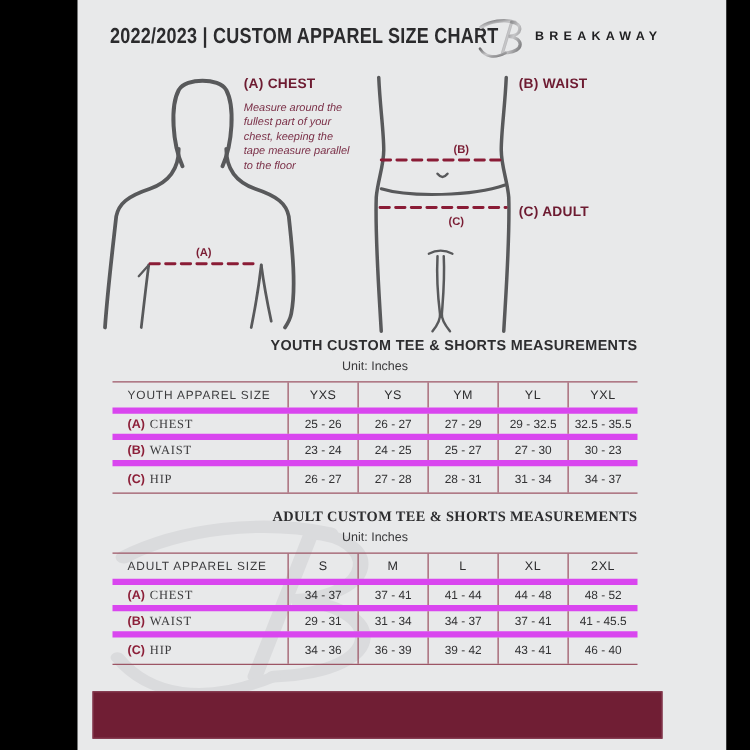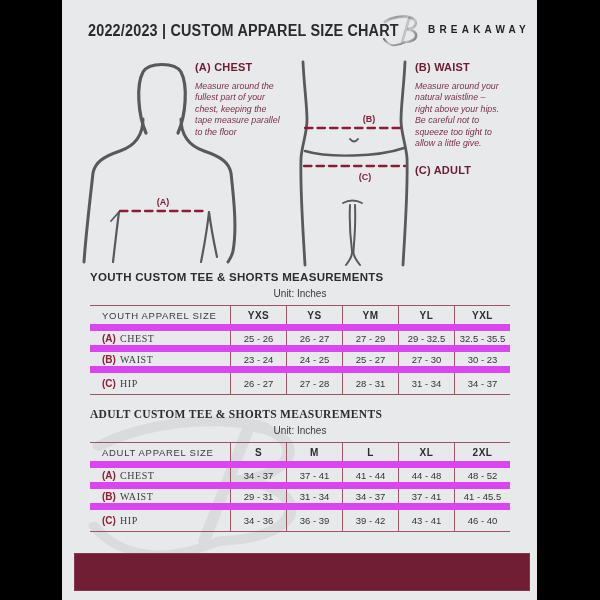--- a/index.html
+++ b/index.html
@@ -1,18 +1,18 @@
 <!DOCTYPE html>
 <html><head>
 <meta charset="utf-8">
 <style>
   html,body{margin:0;padding:0;}
   .frame{position:relative;width:600px;height:600px;background:#000;overflow:hidden;
          font-family:"Liberation Sans",sans-serif;}
-  .page{position:absolute;left:62px;top:0;width:475px;height:600px;background:#e8e9ea;overflow:hidden;}
+  .page{position:absolute;left:62px;top:0;width:519px;height:600px;background:#e8e9ea;overflow:hidden;}
 
   
   .hdr-title{position:absolute;left:26px;top:20px;font-size:15.5px;font-weight:bold;
              color:#2b2b2d;letter-spacing:.2px;transform:scale(.93,1.12);transform-origin:left top;
              white-space:nowrap;}
   .logo-svg{position:absolute;left:320px;top:12px;width:40px;height:36px;}
   .brand{position:absolute;left:366px;top:24px;font-size:10px;font-weight:bold;
          letter-spacing:4.2px;color:#1f1f21;white-space:nowrap;}
 
   
@@ -25,33 +25,33 @@
 
   
   .fig{position:absolute;}
   .fig-torso{left:8px;top:55px;width:180px;height:212px;}
   .fig-lower{left:226px;top:55px;width:145px;height:215px;}
   .fig path,.fig line{fill:none;stroke:#58595b;stroke-linecap:round;}
   .fig .dash{stroke:#8a1c36;stroke-width:2.3;stroke-dasharray:7.5 5;}
   .fig text{font-family:"Liberation Sans",sans-serif;font-size:9px;font-weight:bold;fill:#7a1c33;}
 
   
-  .tbl-title{position:absolute;left:28px;width:420px;text-align:left;font-size:11.5px;
+  .tbl-title{position:absolute;left:28px;width:420px;text-align:right;font-size:11.5px;
              font-weight:bold;color:#2d2d2f;letter-spacing:.3px;z-index:2;}
   .tbl-unit{position:absolute;left:28px;width:420px;text-align:center;font-size:10px;
             color:#3a3a3c;z-index:2;}
   .size-table{position:absolute;left:28px;width:420px;border-top:1.3px solid #9c5565;
               border-bottom:1.3px solid #9c5565;box-sizing:border-box;z-index:2;}
-  .trow{display:flex;height:21px;border-bottom:7px solid #d946ef;box-sizing:border-box;}
+  .trow{display:flex;height:21px;border-bottom:5px solid #d946ef;box-sizing:border-box;}
   .trow.hrow{height:25px;}
   .trow:last-child{border-bottom:none;}
   .cell{display:flex;align-items:center;justify-content:center;box-sizing:border-box;}
   .cell.label{width:140px;justify-content:flex-start;padding-left:12px;}
   .cell.data{flex:1;border-left:1px solid #9c5565;}
-  .col-h{font-size:10px;font-weight:bold;color:#2d2d2f;letter-spacing:.5px;}
+  .col-h{font-size:10px;font-weight:normal;color:#2d2d2f;letter-spacing:.5px;}
   .lbl-h{font-size:9.5px;color:#3b3b3d;letter-spacing:.7px;}
   .pfx{font-size:10px;font-weight:bold;color:#8c1f38;margin-right:4px;}
   .rlbl{font-size:10px;color:#3b3b3d;letter-spacing:.6px;font-family:Liberation Serif, serif;}
   .val{font-size:9.5px;color:#333335;}
 
   .y-title{top:271px;} .y-unit{top:288px;} .y-table{top:305px;}
   .a-title{top:408px;font-family:Liberation Serif, serif;} .a-unit{top:425px;} .a-table{top:442px;}
 
   
   .watermark{position:absolute;left:22px;top:400px;width:240px;height:168px;z-index:1;}
@@ -83,26 +83,20 @@
     </svg>
     <div class="brand">BREAKAWAY</div>
 
     <div class="inst-h h-a">(A) CHEST</div>
     <div class="inst-d d-a">Measure around the
 fullest part of your
 chest, keeping the
 tape measure parallel
 to the floor</div>
     <div class="inst-h h-b">(B) WAIST</div>
-    <div class="inst-d d-b">Measure around your
-natural waistline –
-right above your hips.
-Be careful not to
-squeeze too tight to
-allow a little give.</div>
     <div class="inst-h h-c">(C) ADULT</div>
 
     <svg class="fig fig-torso" viewBox="0 0 180 212">
       <path d="M 76 78 C 68 60 66 30 73 17 C 79 7 105 7 111 17 C 118 30 116 60 108 78" stroke-width="3.2"></path>
       <path d="M 73 64 C 73 78 67 90 50 96 C 32 102 25 108 23 118 C 20 145 16 178 14 207" stroke-width="3"></path>
       <path d="M 111 64 C 111 78 117 90 134 96 C 152 102 159 108 161 118 C 164 145 167 175 163 196 C 162 201 160 204 158 207" stroke-width="3"></path>
       <path d="M 49 157 C 47 172 45 190 43 207" stroke-width="2.2"></path>
       <path d="M 49 157 L 41 166" stroke-width="1.8"></path>
       <path d="M 139 157 C 137 175 134 192 131 207" stroke-width="2.2"></path>
       <path d="M 139 157 C 141 172 144 188 147 202" stroke-width="2.2"></path>

